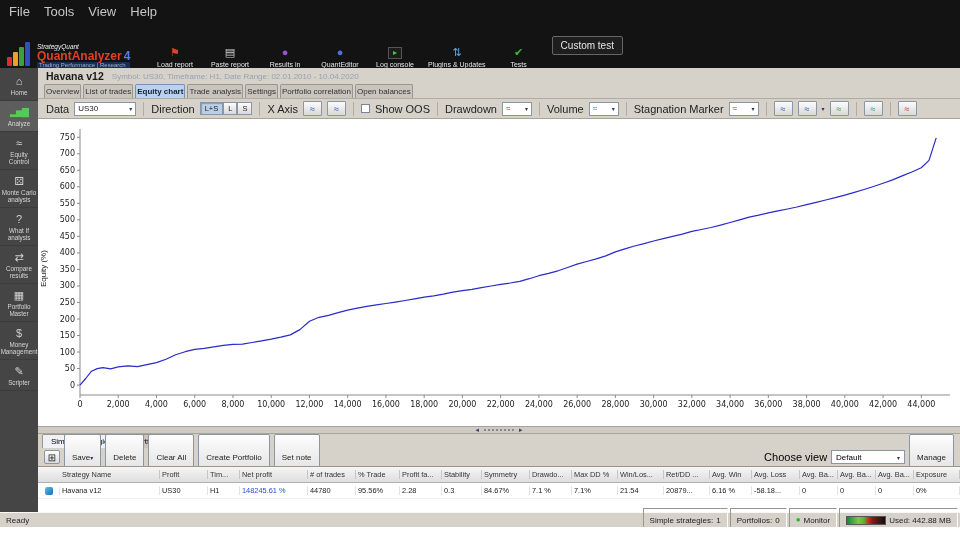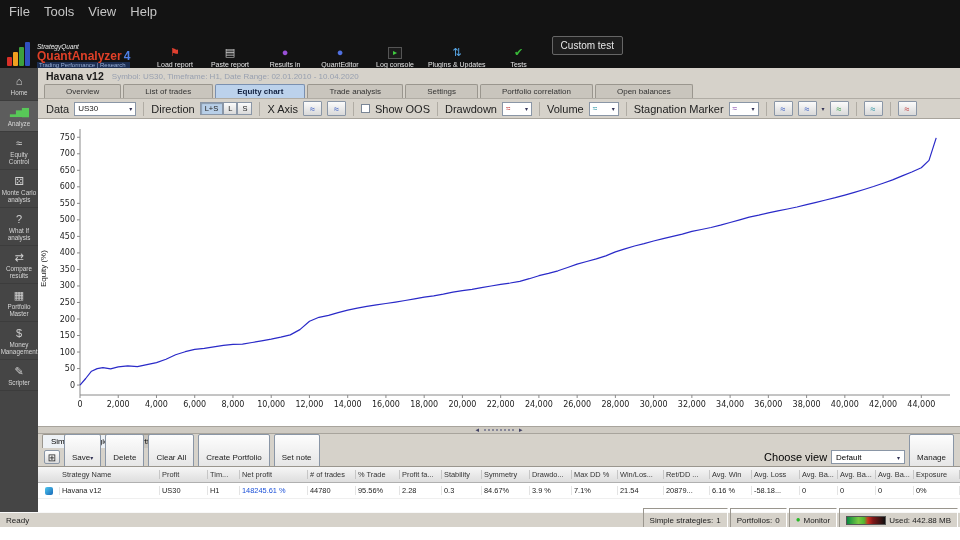--- a/index.html
+++ b/index.html
@@ -37,21 +37,21 @@
 .side-item{display:flex;flex-direction:column;align-items:center;padding:5px 1px 4px;gap:2px;color:#d6d6d6;cursor:pointer;border-bottom:1px solid #3c3c3c}
 .side-icon{font-size:11px;line-height:12px;color:#cfcfcf}
 .side-item.active{background:#5d5d5d}
 .side-item.active .side-icon{color:#58c858;letter-spacing:-1px;font-size:9px}
 .side-label{font-size:6.3px;text-align:center;line-height:7px}
 .content{flex:1;display:flex;flex-direction:column;background:#d6d2ca;min-width:0}
 .report-header{height:16px;display:flex;align-items:center;gap:8px;padding:2px 8px}
 .report-title{font-size:10.5px;font-weight:bold;color:#1a1a1a}
 .report-subtitle{font-size:8px;color:#98a0b0}
 .tabs{display:flex;gap:2px;padding:0 6px;align-items:flex-end;height:14px}
-.tab{font-size:8px;padding:2px 21px;background:#c9c5bd;border:1px solid #9a968e;border-bottom:none;border-radius:2px 2px 0 0;color:#333;cursor:pointer;white-space:nowrap}
+.tab{font-size:8px;padding:2px 1px;background:#c9c5bd;border:1px solid #9a968e;border-bottom:none;border-radius:2px 2px 0 0;color:#333;cursor:pointer;white-space:nowrap}
 .tab.active{background:#bcd2ec;border-color:#7a90b0;font-weight:bold;color:#102040}
 
 .chart-toolbar{height:20px;display:flex;align-items:center;gap:5px;padding:0 8px;border-top:1px solid #b0aca4;background:#d6d2ca;font-size:8px;color:#222;white-space:nowrap}
 .ct-label{font-size:11px}
 .ct-select{display:inline-flex;align-items:center;justify-content:space-between;background:#fff;border:1px solid #8a96a6;height:14px;padding:0 3px;min-width:62px;font-size:8px;cursor:pointer;gap:4px}
 .ct-select.small{min-width:30px}
 .caret{font-size:6px;color:#335}
 .seg{display:inline-flex}
 .seg-btn{font-size:7.5px;border:1px solid #8a96a6;background:linear-gradient(#fbfbfb,#d9d9d9);padding:1px 4px;cursor:pointer;color:#222}
 .seg-btn.active{background:#b8cfe8;box-shadow:inset 1px 1px 1px rgba(0,0,0,.25)}
@@ -419,21 +419,21 @@
               </div>
             <div class="tcell" style="width:100px">Havana v12</div>
             <div class="tcell" style="width:48px">US30</div>
             <div class="tcell" style="width:32px">H1</div>
             <div class="tcell np" style="width:68px">148245.61 %</div>
             <div class="tcell" style="width:48px">44780</div>
             <div class="tcell" style="width:44px">95.56%</div>
             <div class="tcell" style="width:42px">2.28</div>
             <div class="tcell" style="width:40px">0.3</div>
             <div class="tcell" style="width:48px">84.67%</div>
-            <div class="tcell" style="width:42px">3.9 %</div>
+            <div class="tcell" style="width:42px">7.1 %</div>
             <div class="tcell" style="width:46px">7.1%</div>
             <div class="tcell" style="width:46px">21.54</div>
             <div class="tcell" style="width:46px">20879...</div>
             <div class="tcell" style="width:42px">6.16 %</div>
             <div class="tcell" style="width:48px">-58.18...</div>
             <div class="tcell" style="width:38px">0</div>
             <div class="tcell" style="width:38px">0</div>
             <div class="tcell" style="width:38px">0</div>
             <div class="tcell" style="width:46px">0%</div>
           </div>

